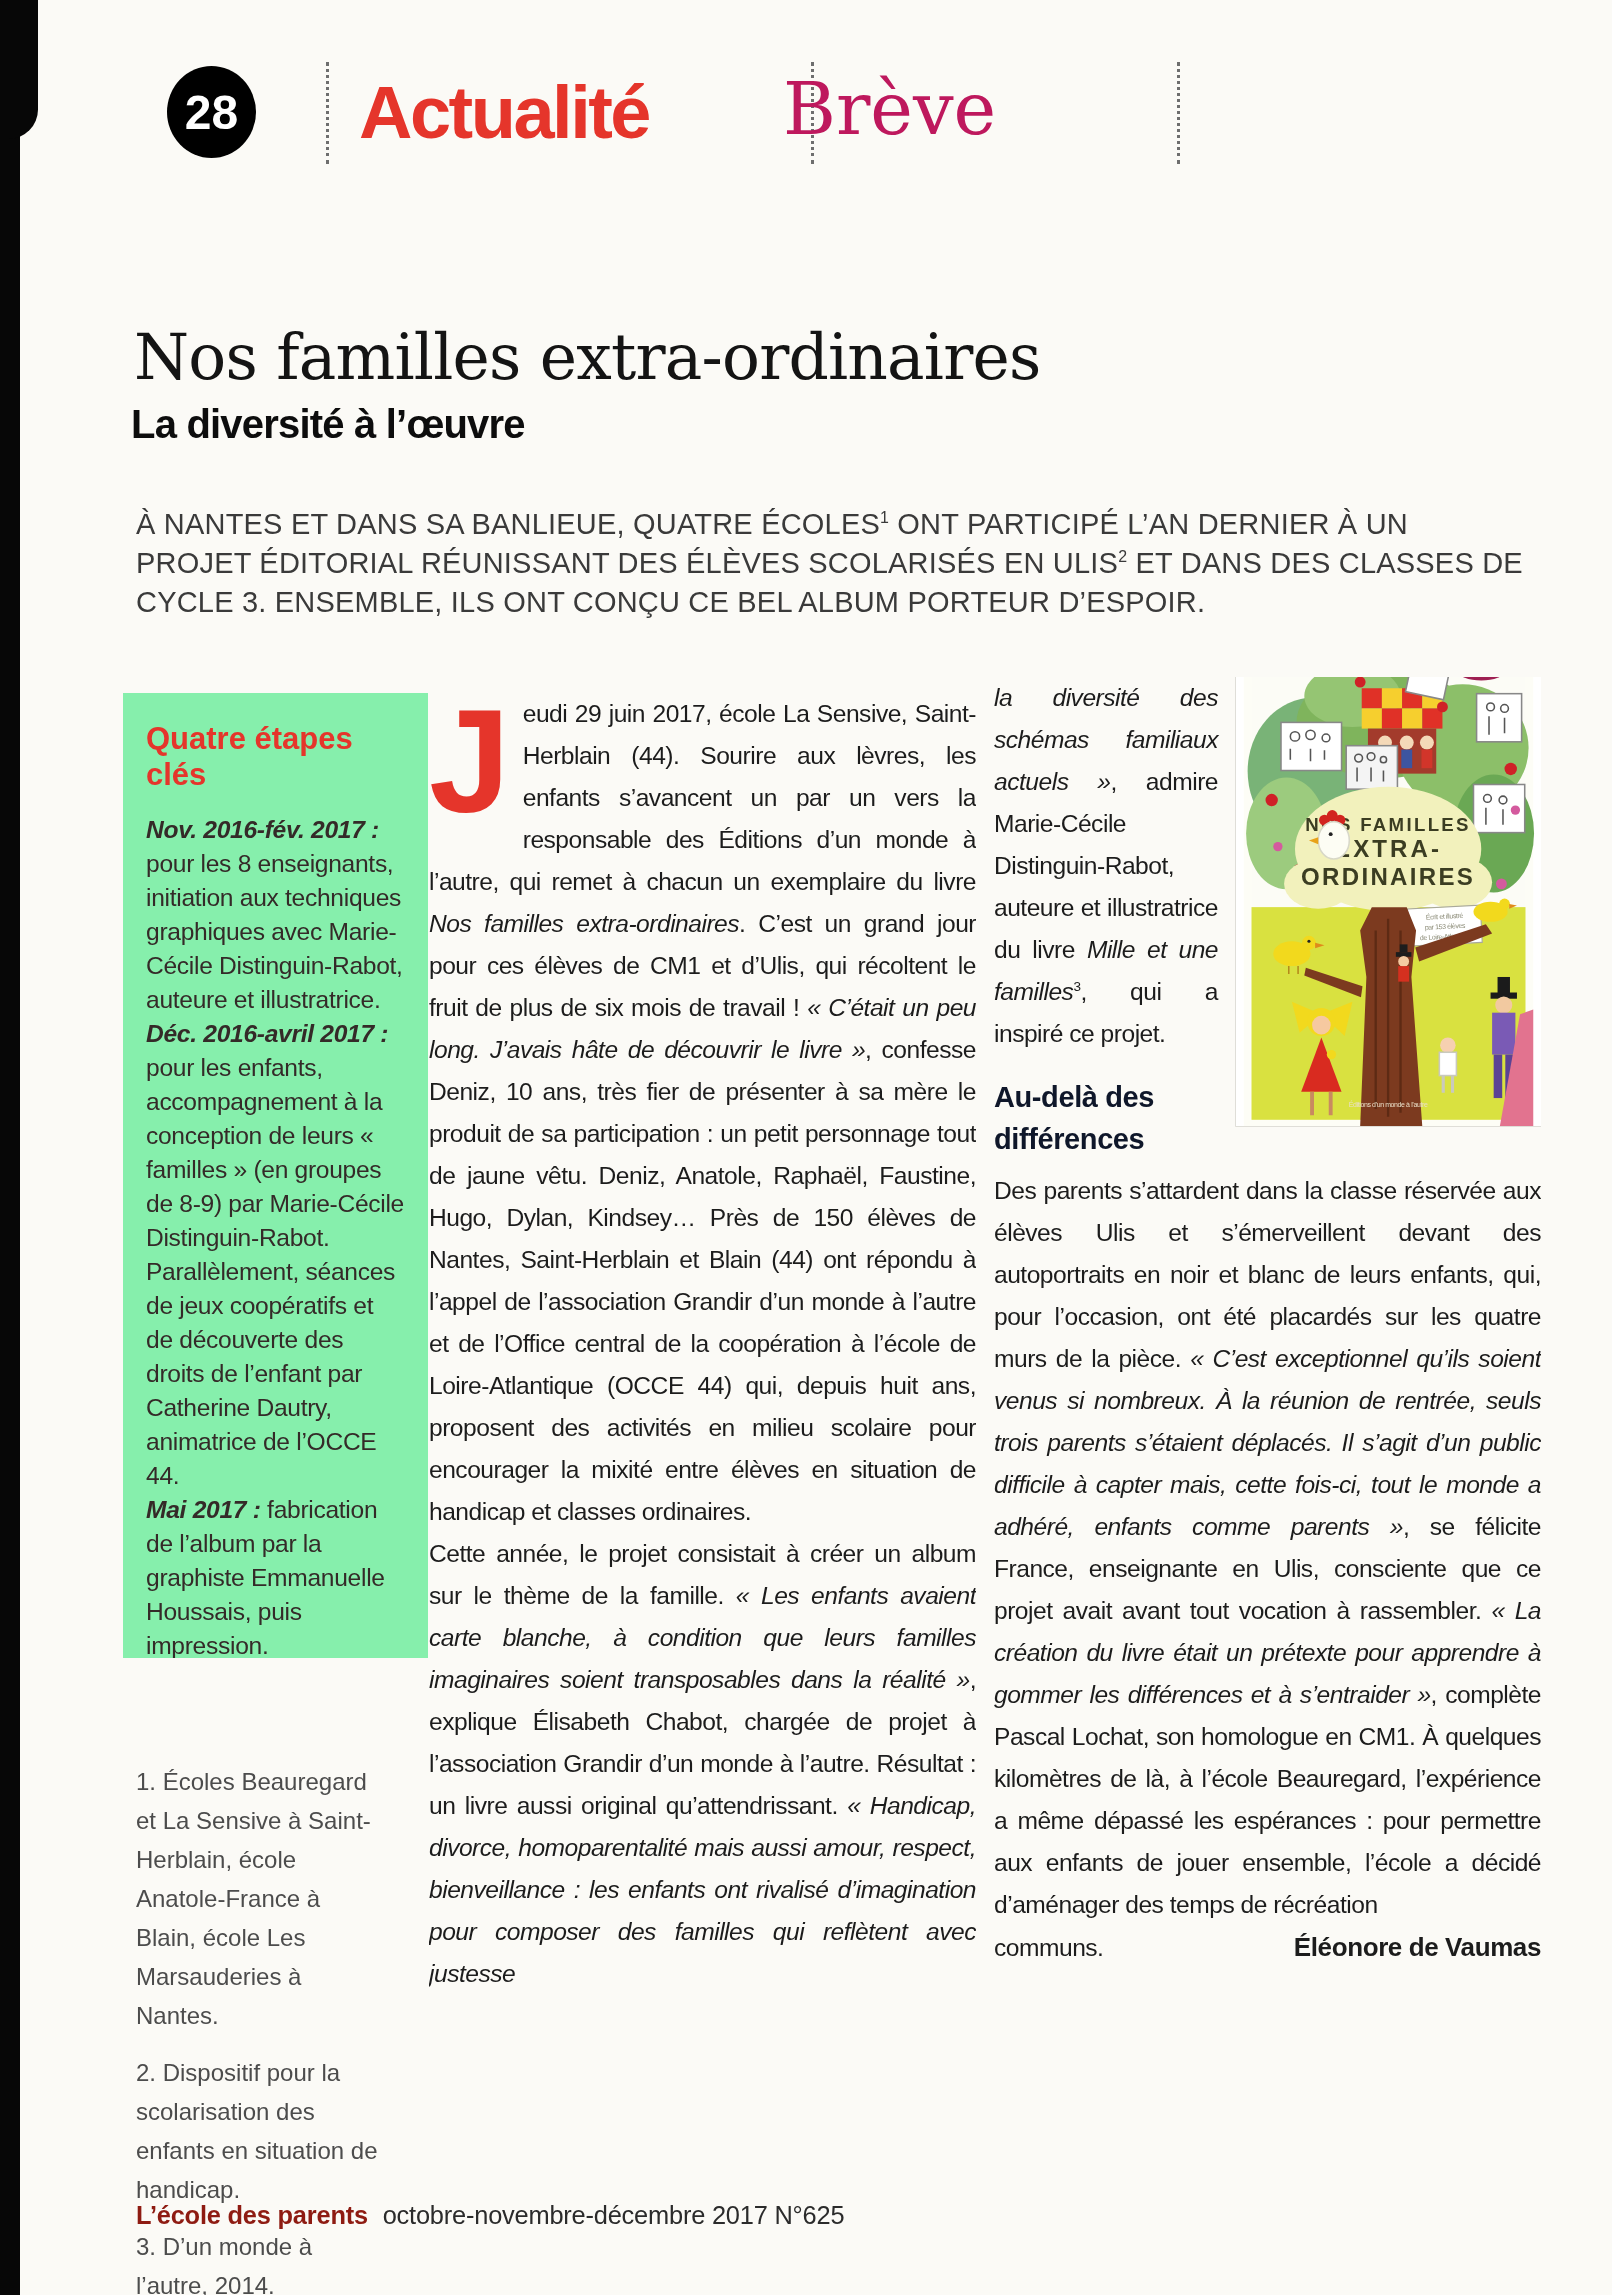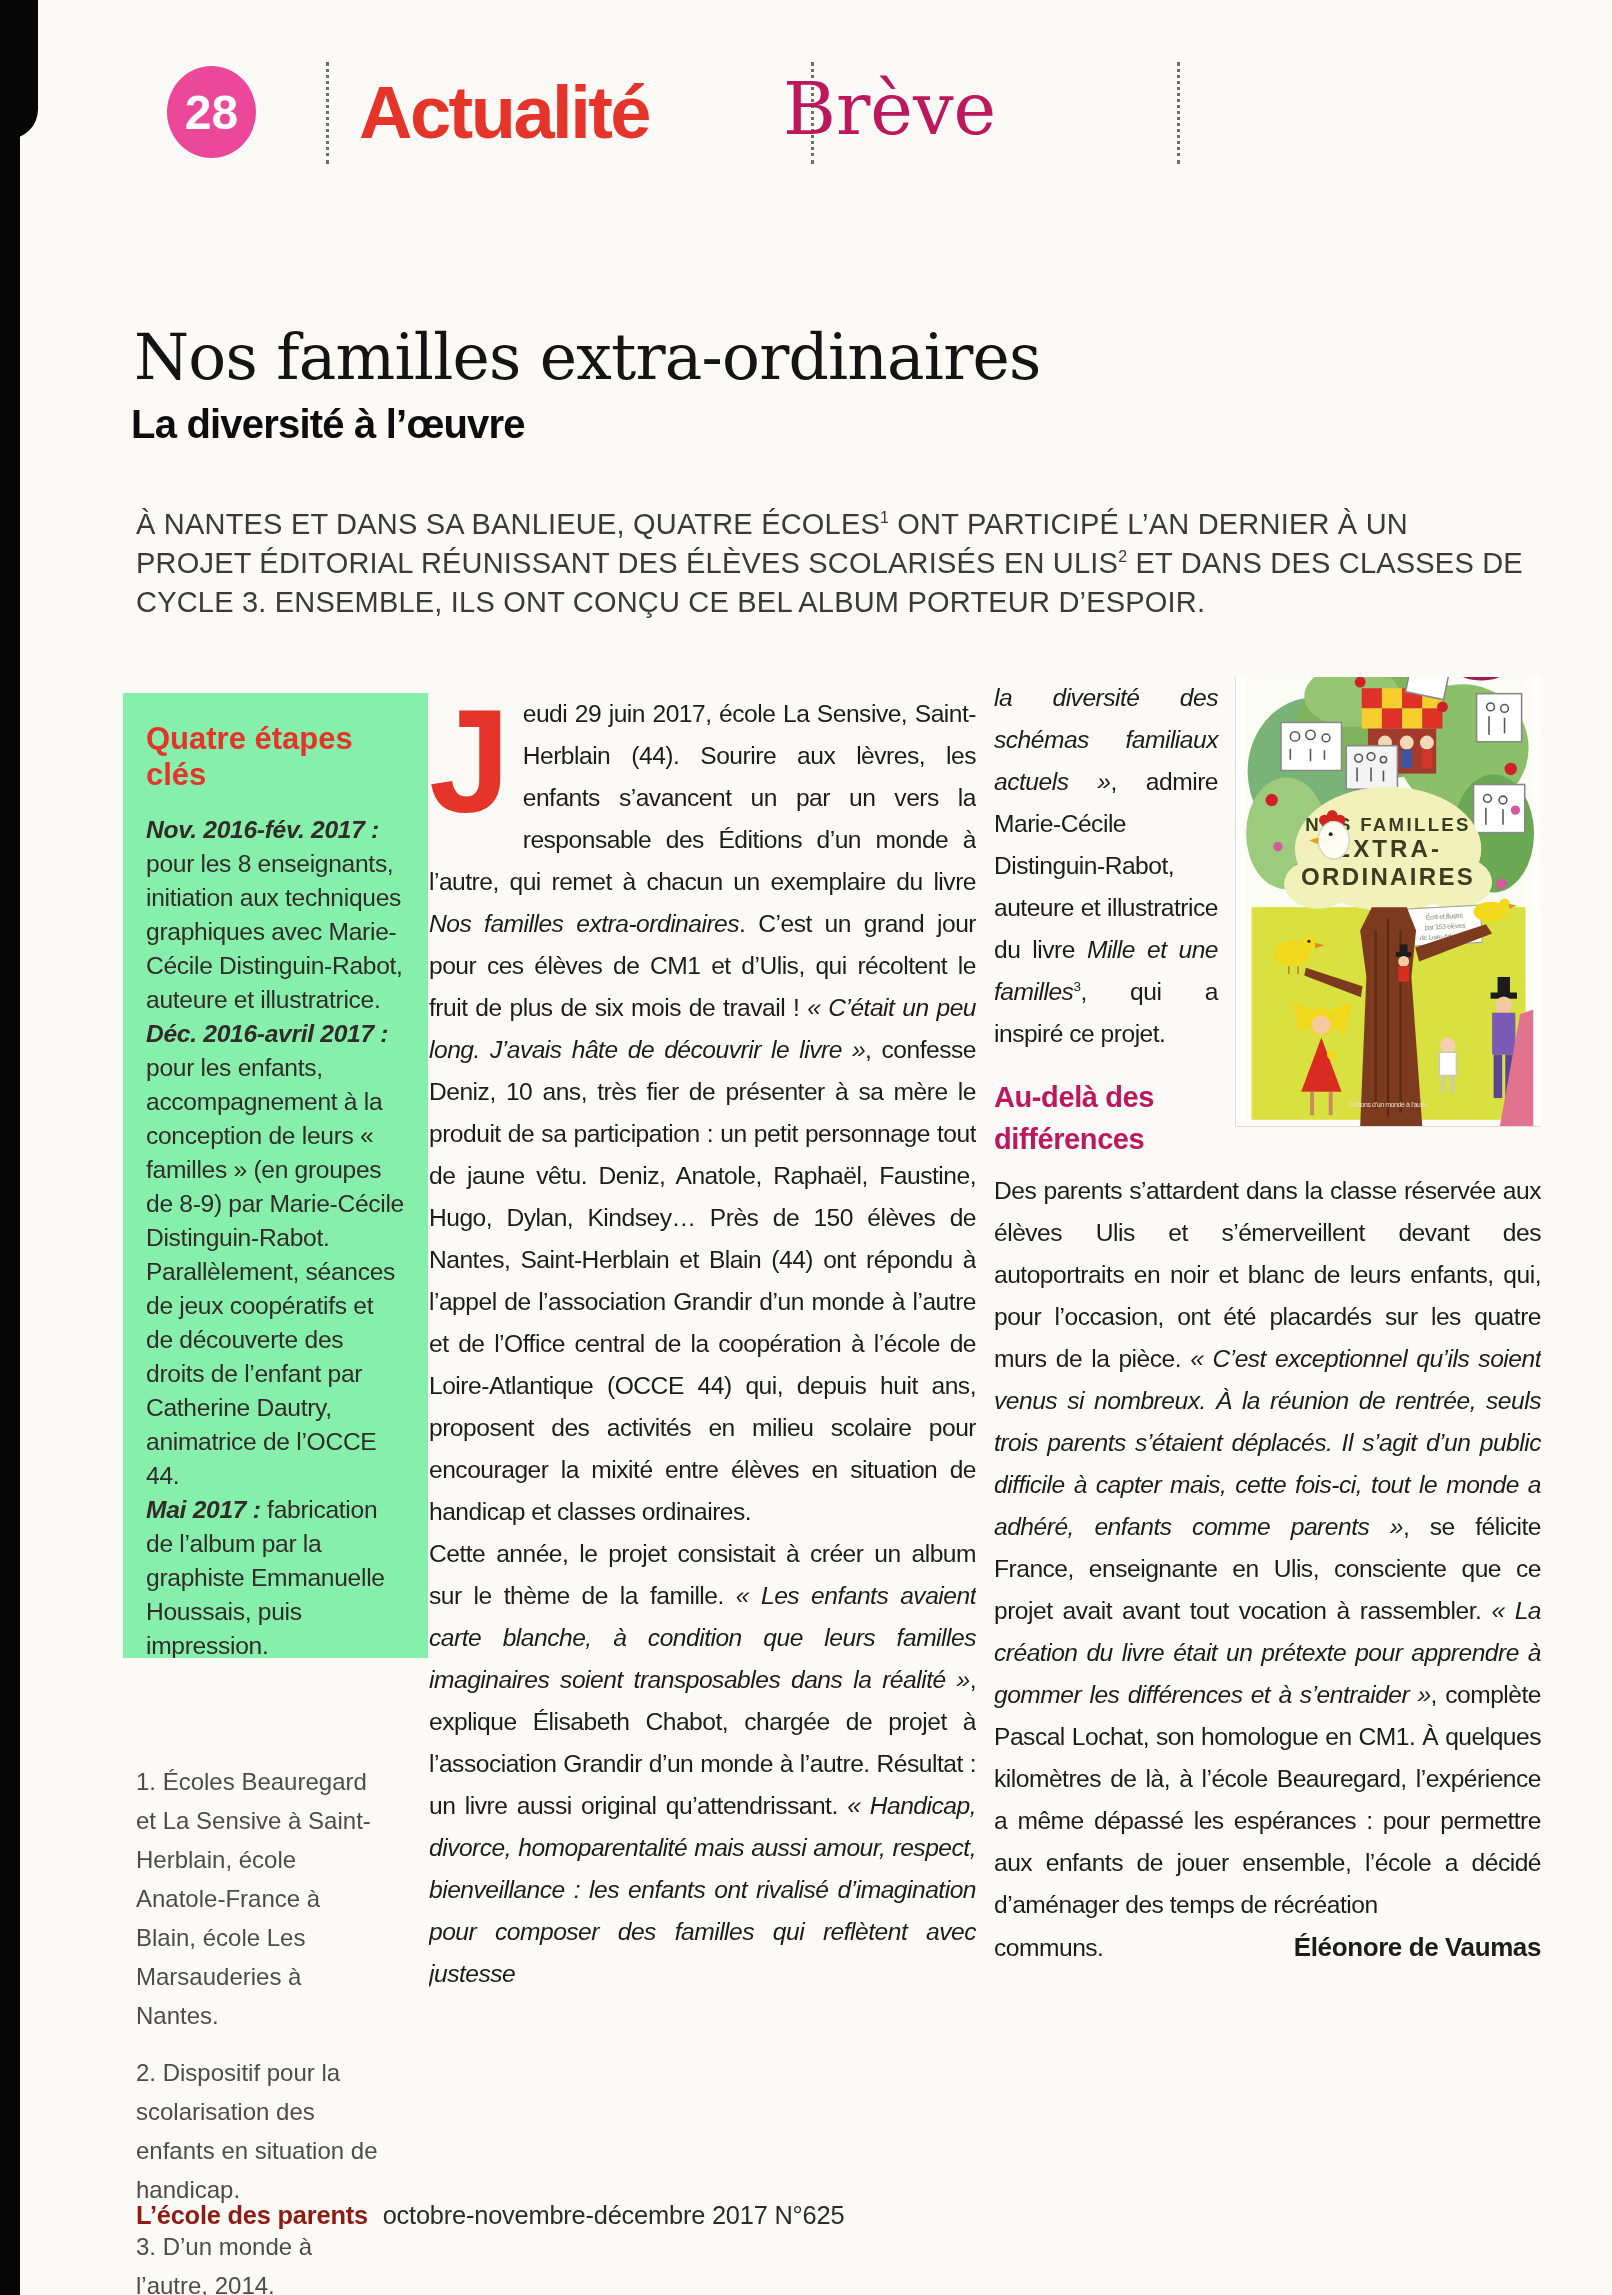--- a/index.html
+++ b/index.html
@@ -2,21 +2,21 @@
 <html style="font-size:13px"><head>
 <meta charset="utf-8">
 <style>
   html,body{margin:0;padding:0;background:#e9e9e9;}
   .page{position:relative;width:1613px;height:2295px;background:#fbfaf6;overflow:hidden;
         font-family:"Liberation Sans",sans-serif;color:#1d1d1d;}
   
   .scan-strip{position:absolute;left:0;top:0;width:19.7px;height:100%;background:#070707;}
   .scan-corner{position:absolute;left:0;top:0;width:38px;height:139px;background:#070707;border-bottom-right-radius:29.5px;}
   
-  .pageno{position:absolute;left:167px;top:66px;width:89px;height:92px;background:#ec4899;border-radius:50%;
+  .pageno{position:absolute;left:167px;top:66px;width:89px;height:92px;background:#000000;border-radius:50%;
           display:flex;align-items:center;justify-content:center;color:#fff;font-size:48px;font-weight:bold;}
   .dotline{position:absolute;top:62px;height:102px;border-left:3.3px dotted #6e6e6e;}
   .dot1{left:326px;} .dot2{left:811px;} .dot3{left:1177px;}
   .section-label{position:absolute;left:359px;top:70px;font-size:74px;font-weight:bold;color:#e5352b;letter-spacing:-2.5px;}
   .rubric-label{position:absolute;left:783px;top:67px;font-family:"DejaVu Serif",serif;font-size:72px;color:#be185d;}
   
   .kicker{position:absolute;left:134px;top:321px;font-family:"DejaVu Serif",serif;font-size:63px;color:#141414;letter-spacing:-0.8px;}
   .main-title{position:absolute;left:131px;top:402px;font-size:40px;font-weight:bold;color:#0d0d0d;letter-spacing:-0.8px;}
   .standfirst{position:absolute;left:136px;top:505px;width:1387px;font-size:29px;line-height:39px;color:#3a3a3a;letter-spacing:0.2px;}
   .sup{font-size:0.55em;vertical-align:super;line-height:0;}
@@ -32,21 +32,21 @@
   
   .col{position:absolute;font-size:24.6px;line-height:42px;text-align:justify;color:#1c1c1c;letter-spacing:-0.5px;}
   .col p{margin:0;}
   #col-main{left:429px;top:693px;width:547px;height:1459px;overflow:hidden;}
   #col-right{left:994px;top:677px;width:547px;height:1483px;overflow:hidden;}
   .it{font-style:italic;}
   .dropcap{float:left;color:#e5352b;font-size:146px;line-height:123px;padding:6.6px 13px 0 0;font-weight:bold;}
   .cover-float{float:right;width:305px;height:475px;margin:-26px 0 21px 18px;background:#fff;
                box-shadow:0 0 0 0.8px #d8d8d0;}
   .cover-float svg{display:block;width:100%;height:100%;}
-  .subhead{font-size:29px;font-weight:bold;color:#be185d;text-align:left;margin:21px 0 9.8px !important;letter-spacing:-0.4px;}
+  .subhead{font-size:29px;font-weight:bold;color:#0f172a;text-align:left;margin:21px 0 9.8px !important;letter-spacing:-0.4px;}
   .sig-row{display:flex;justify-content:space-between;align-items:baseline;}
   .sig{font-weight:bold;font-size:26px;letter-spacing:-0.4px;}
   
   .footer{position:absolute;left:136px;top:2201px;font-size:25.4px;letter-spacing:-0.2px;}
   .footer .mag{font-weight:bold;color:#8e1b12;}
   .footer .issue{color:#2b2b2b;margin-left:14.8px;}
 </style>
 </head>
 <body>
 

